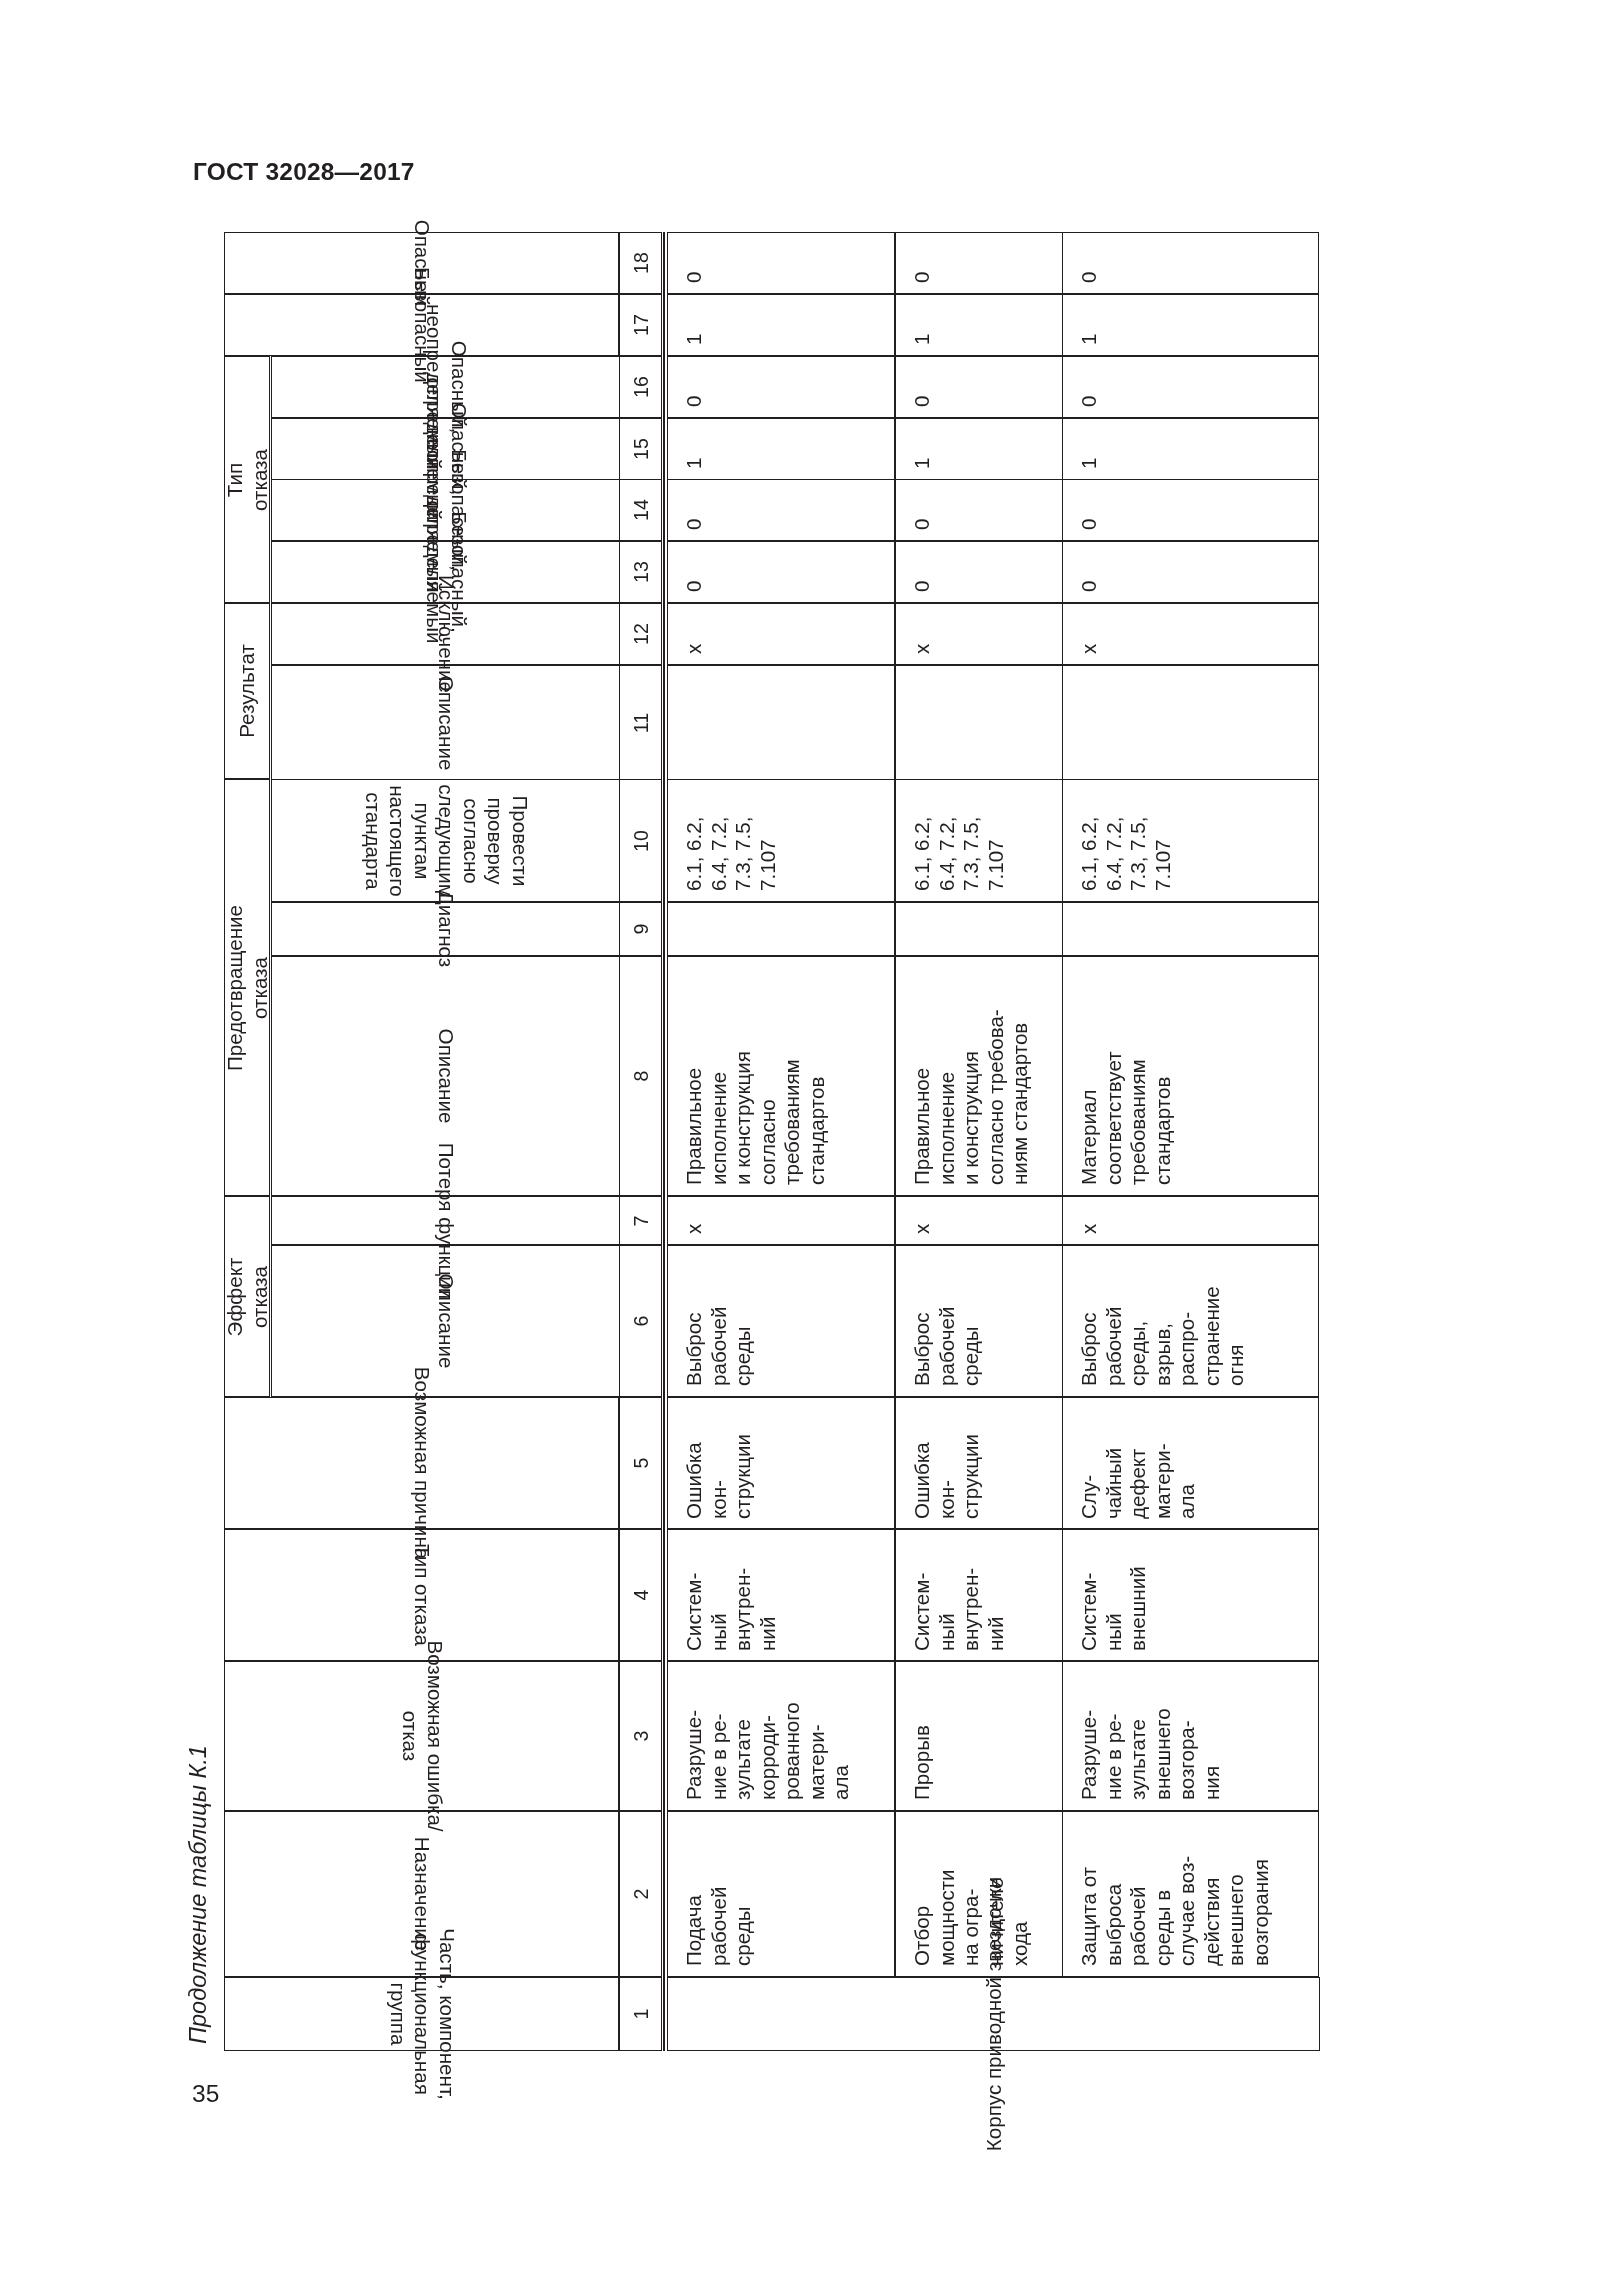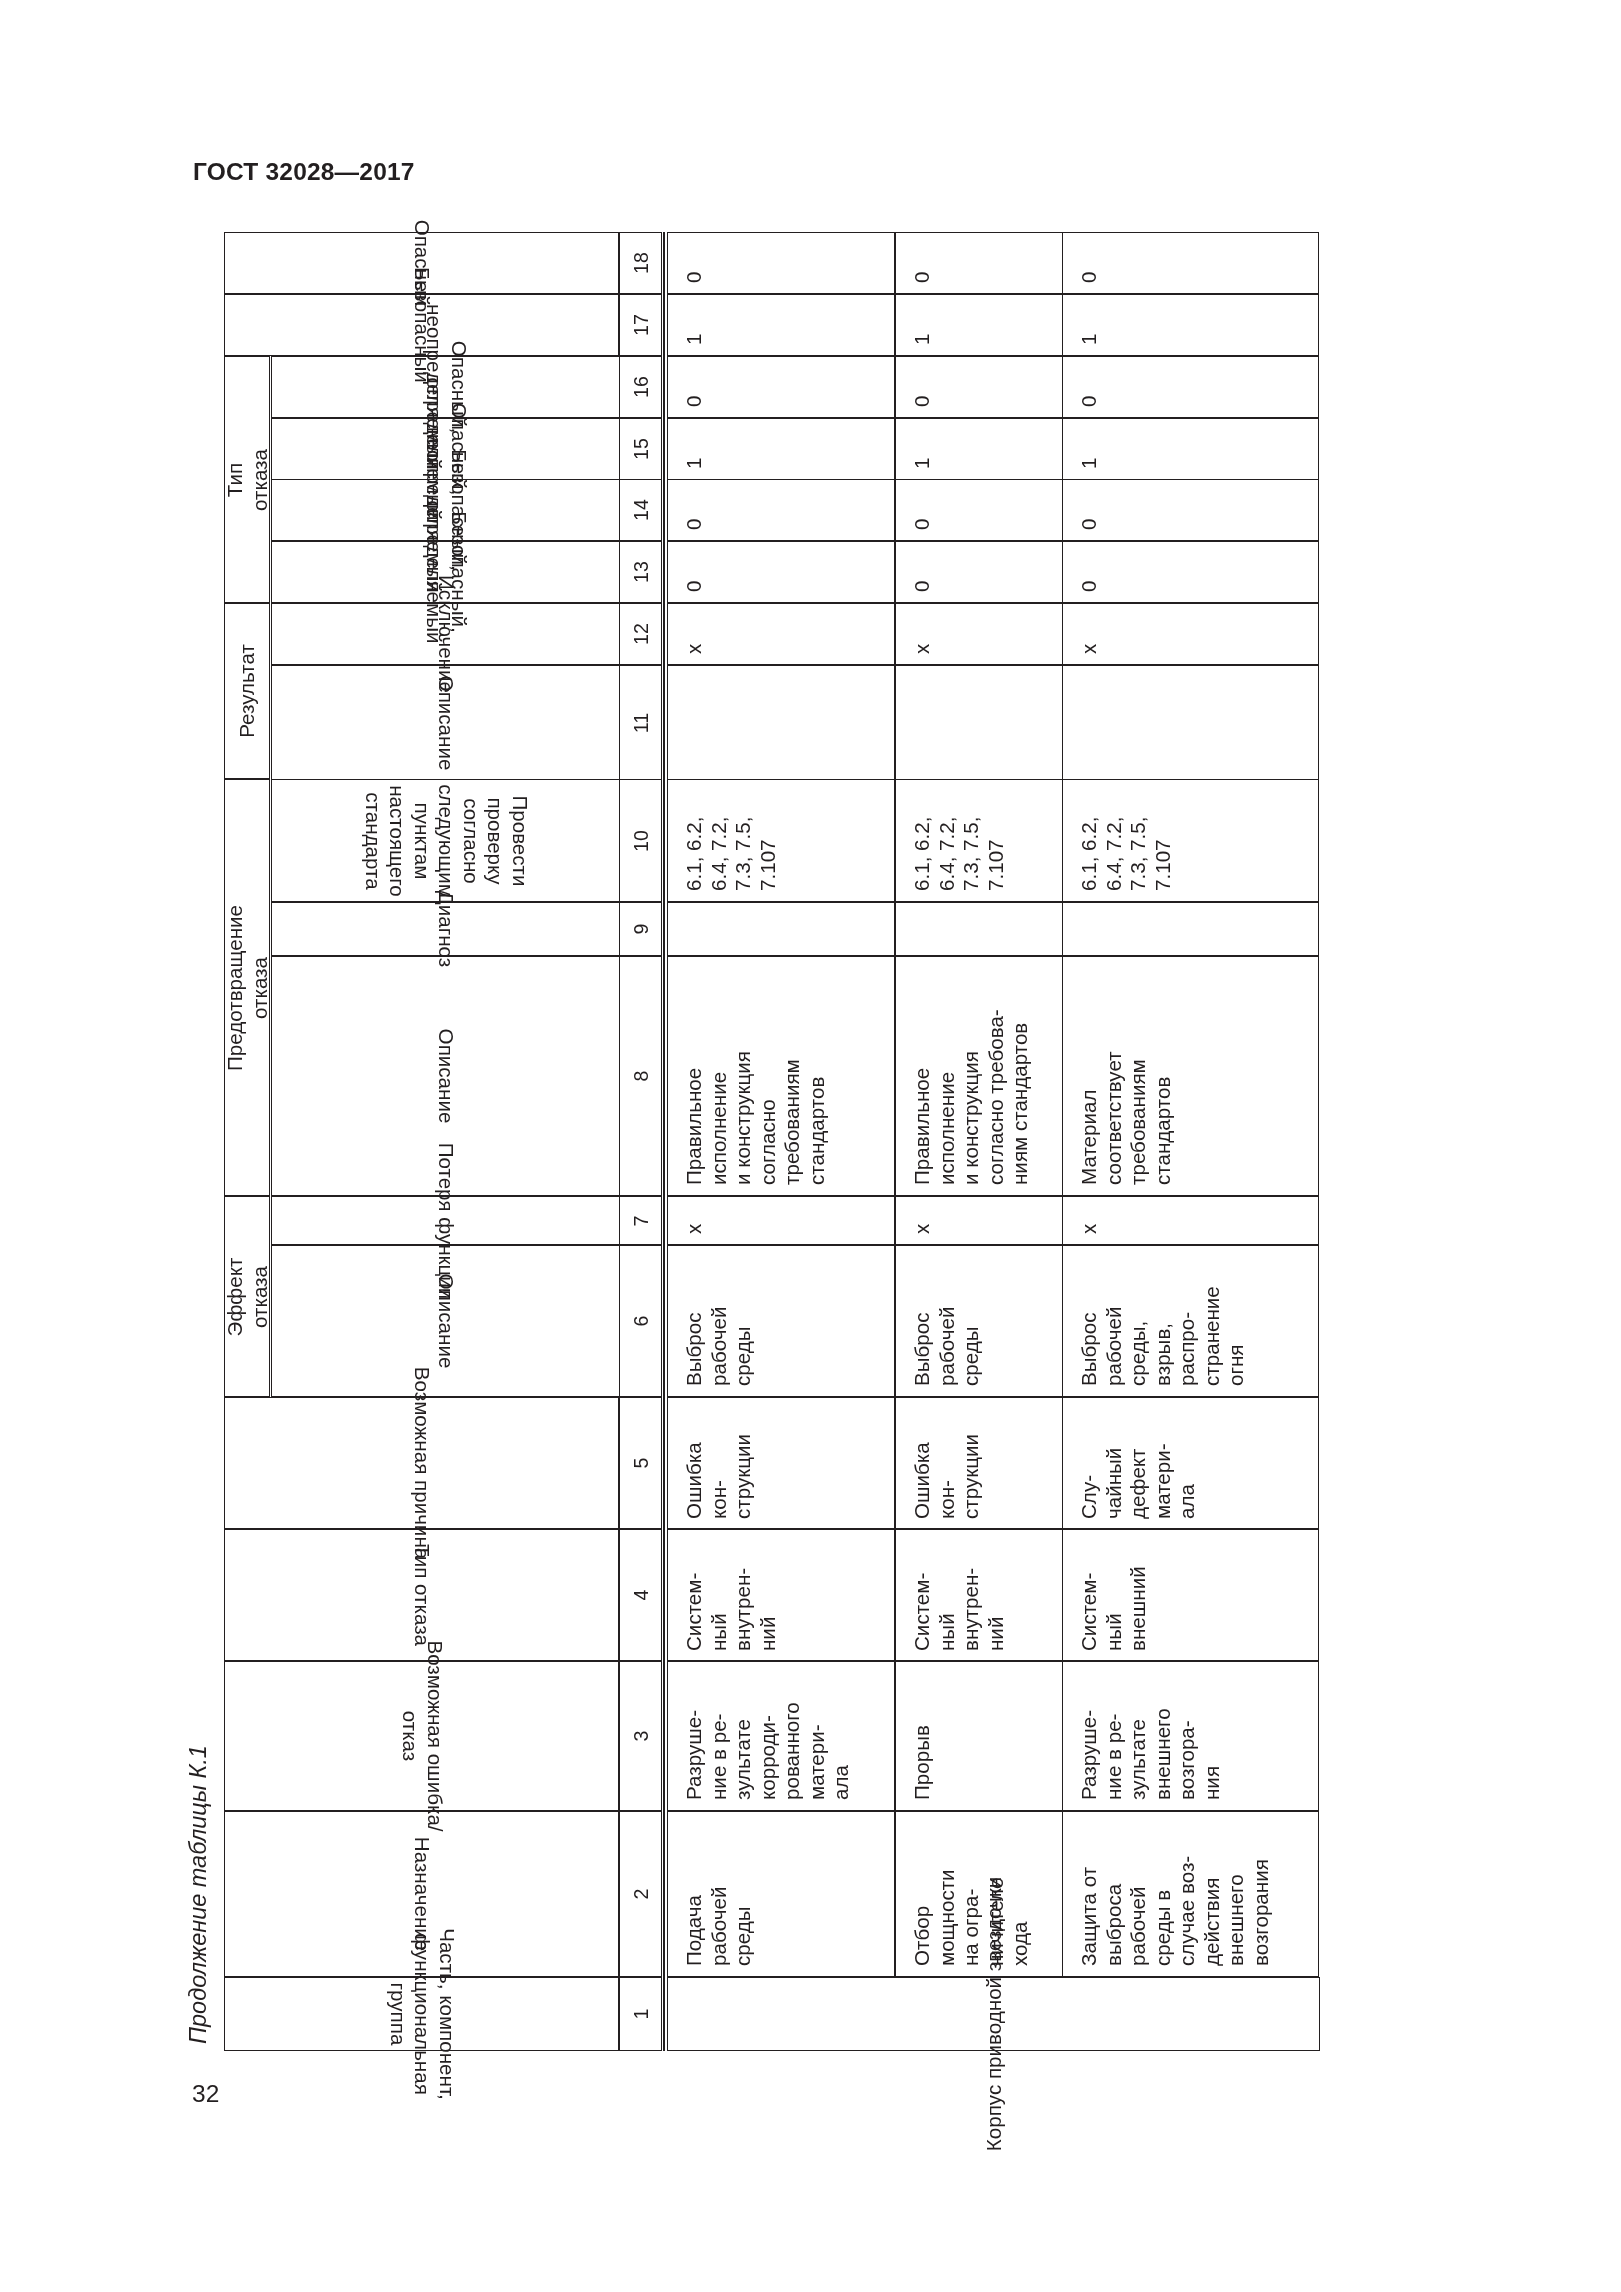--- a/index.html
+++ b/index.html
@@ -21,21 +21,21 @@
   
   .data .txt { left:auto; top:auto; text-align:left; transform-origin:0 0; transform:rotate(-90deg); }
   .num .txt { font-size:19.6px; }
   .dbl { position:absolute; background:#231f20; }
 </style>
 </head>
 <body>
 
 <div class="doc-code">ГОСТ 32028—2017</div>
 <div class="caption">Продолжение таблицы К.1</div>
-<div class="page-num">32</div>
+<div class="page-num">35</div>
 
 <div class="table" id="table">
     <div class="cell rot-ccw" style="left: 224px; top: 356px; width: 46px; height: 247px;">
       <div class="txt">Тип отказа</div>
     </div>
     <div class="cell rot-ccw" style="left: 224px; top: 603px; width: 46px; height: 176px;">
       <div class="txt">Результат</div>
     </div>
     <div class="cell rot-ccw" style="left: 224px; top: 779px; width: 46px; height: 417px;">
       <div class="txt">Предотвращение отказа</div>

